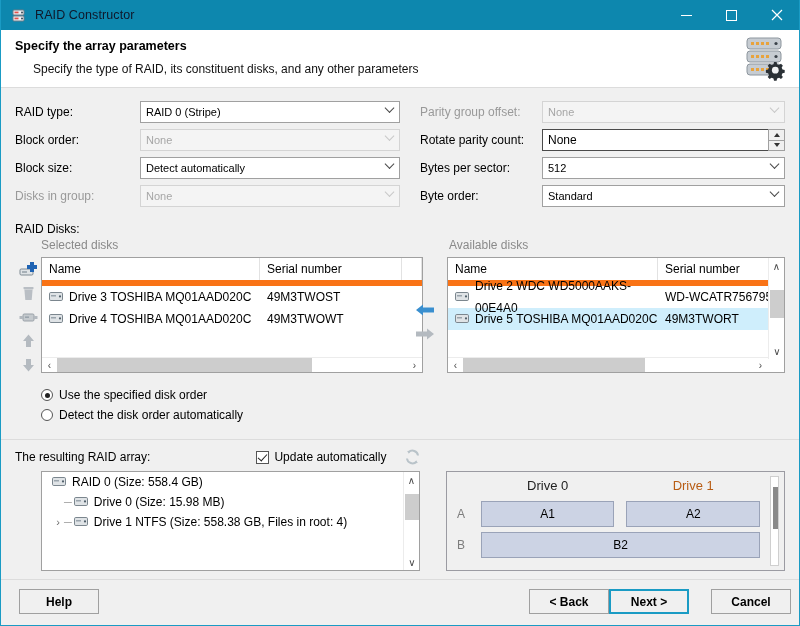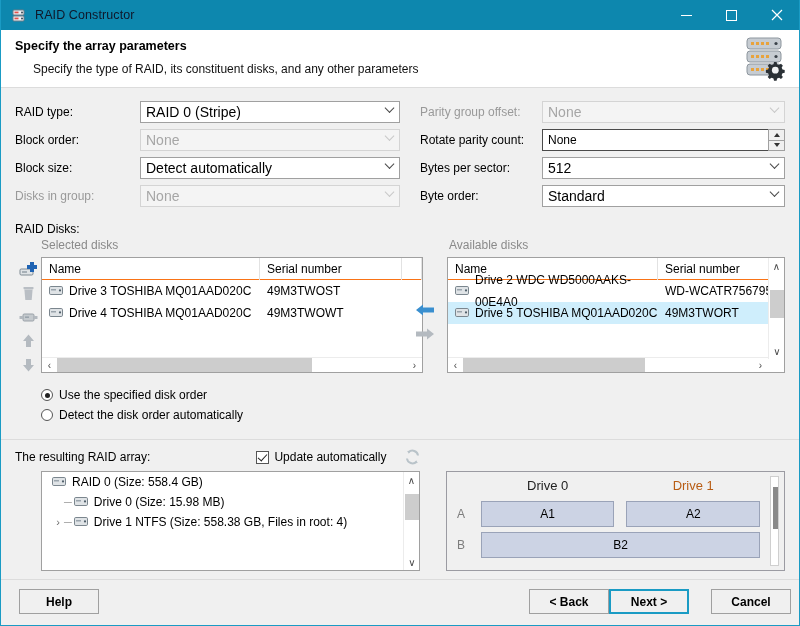--- a/index.html
+++ b/index.html
@@ -63,21 +63,21 @@
   .col.right .flabel { width:122px; }
   .flabel { font-size:12px; }
   .flabel.dim { color:#999; }
 
   .combo {
     position:relative;
     height:22px; flex:1;
     background:#fff; border:1px solid #a0a0a0;
     display:flex; align-items:center;
     padding:0 20px 0 5px;
-    font-size:14px;
+    font-size:11px;
   }
   .combo.dis { background:#f4f4f4; border-color:#d4d4d4; color:#a6a6a6; }
   .chev {
     position:absolute; right:6px; top:50%; margin-top:-2px;
     width:7px; height:7px; border-right:1.4px solid #4a4a4a; border-bottom:1.4px solid #4a4a4a;
     transform:translateY(-50%) rotate(45deg);
     margin-top:-4px;
   }
   .combo.dis .chev { border-color:#c8c8c8; }
 
@@ -108,21 +108,21 @@
     position:absolute; left:0; top:19px; width:26px;
   }
   .tool-btn { width:26px; height:24px; display:flex; align-items:center; justify-content:center; }
 
   .listbox {
     background:#fff; border:1px solid #a0a0a0;
     height:116px; position:relative; overflow:hidden;
   }
   .list-col.left .listbox { margin-left:26px; width:382px; }
   .hdr {
-    display:flex; height:22px; border-bottom:1px solid #f97316;
+    display:flex; height:28px; border-bottom:6px solid #f97316;
     font-size:12px; align-items:center; background:#fff;
   }
   .hdr .cell { padding-left:7px; height:22px; line-height:22px; border-right:1px solid #e2e2e2; }
   .row {
     display:flex; height:22px; align-items:center; font-size:12px;
   }
   .row.sel { background:#cfeefc; }
   .row .cell { padding-left:7px; height:22px; line-height:22px; display:flex; align-items:center; }
   .dskico { margin-right:6px; flex:none; }
 

